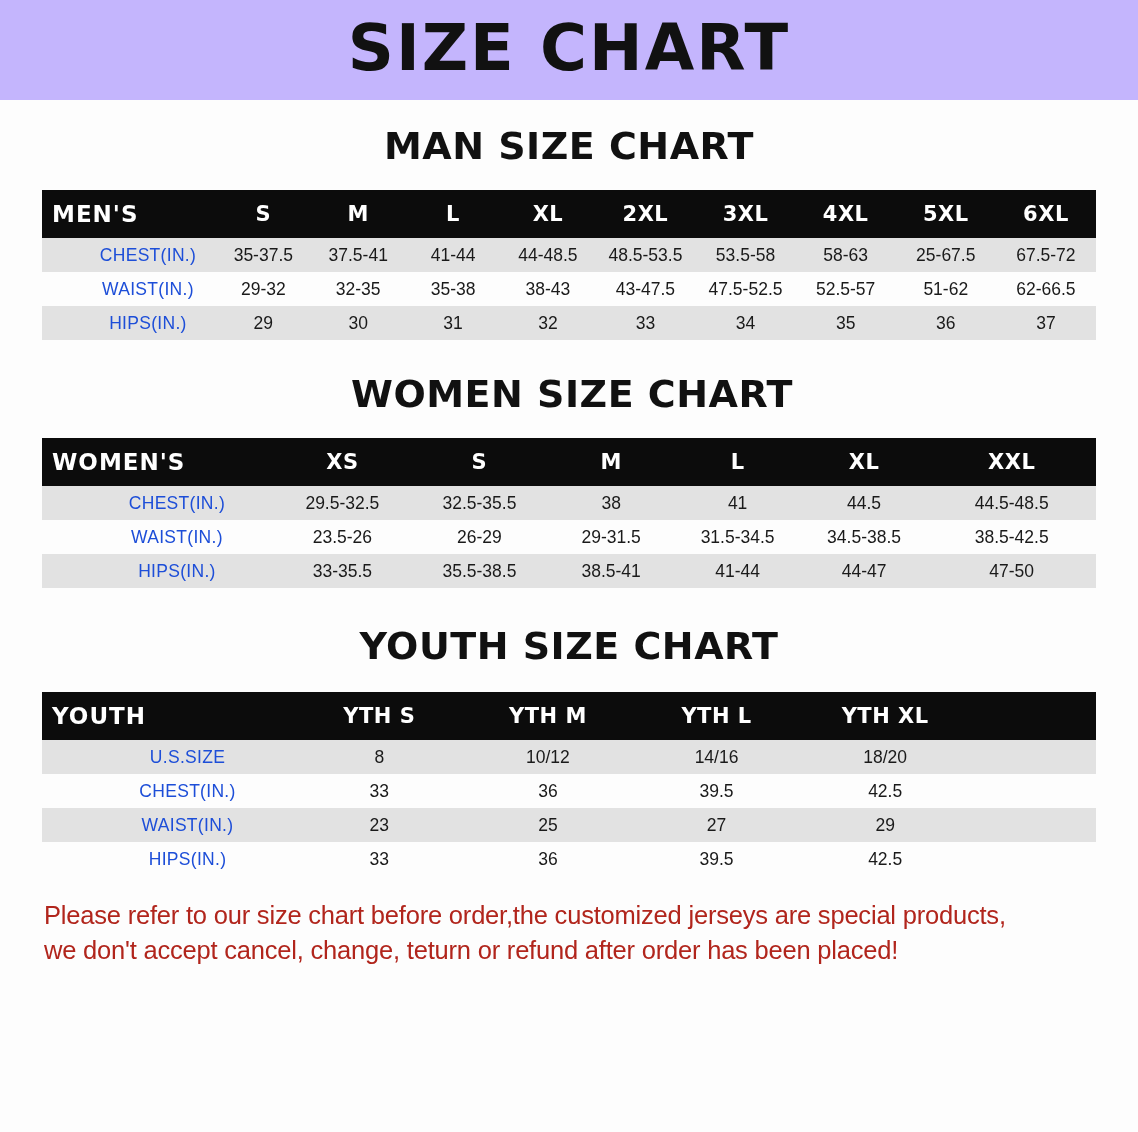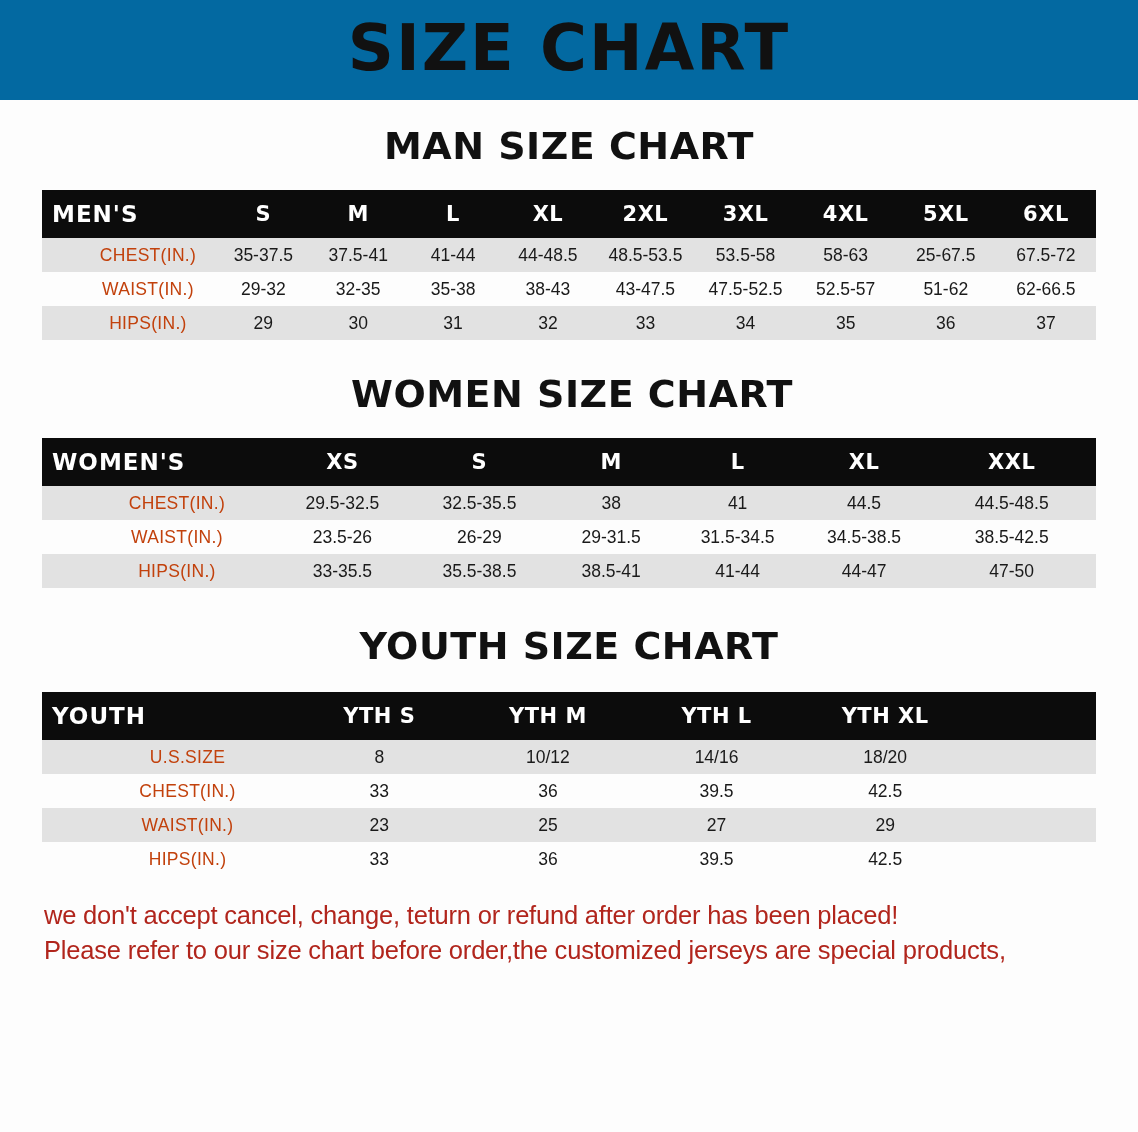--- a/index.html
+++ b/index.html
@@ -15,21 +15,21 @@
   .page {
     width: 1138px;
     height: 1132px;
     position: relative;
     background: #fdfdfd;
   }
 
   
   .banner {
     height: 100px;
-    background: #0369a1;
+    background: #c4b5fd;
     display: flex;
     align-items: center;
     justify-content: center;
   }
   .banner-title {
     font-family: "DejaVu Sans", sans-serif;
     font-weight: bold;
     font-size: 64px;
     letter-spacing: 2px;
     color: #111111;
@@ -88,21 +88,21 @@
     font-family: "Liberation Sans", sans-serif;
     font-size: 17.5px;
     color: #1a1a1a;
     text-align: center;
     height: 34px;
     vertical-align: middle;
   }
   table.size tbody td.rowlabel {
     text-align: center;
     font-size: 17.5px;
-    color: #c2410c;
+    color: #1d4ed8;
     letter-spacing: 0.3px;
     padding-left: 38px;
   }
   table.size tbody tr.shade { background: #e2e2e2; }
   table.size tbody tr.plain { background: #fdfdfd; }
 
   
   .men-table thead th { height: 46px; }
   .men-table tbody td { height: 35px; font-size: 17px; }
 
@@ -288,17 +288,17 @@
           <td>36</td>
           <td>39.5</td>
           <td>42.5</td>
           <td></td>
         </tr>
       </tbody>
     </table>
   </div>
 
   <div class="note">
+    <div>Please refer to our size chart before order,the customized jerseys are special products,</div>
     <div>we don't accept cancel, change, teturn or refund after order has been placed!</div>
-    <div>Please refer to our size chart before order,the customized jerseys are special products,</div>
   </div>
 
 </div>
 
 </body></html>

